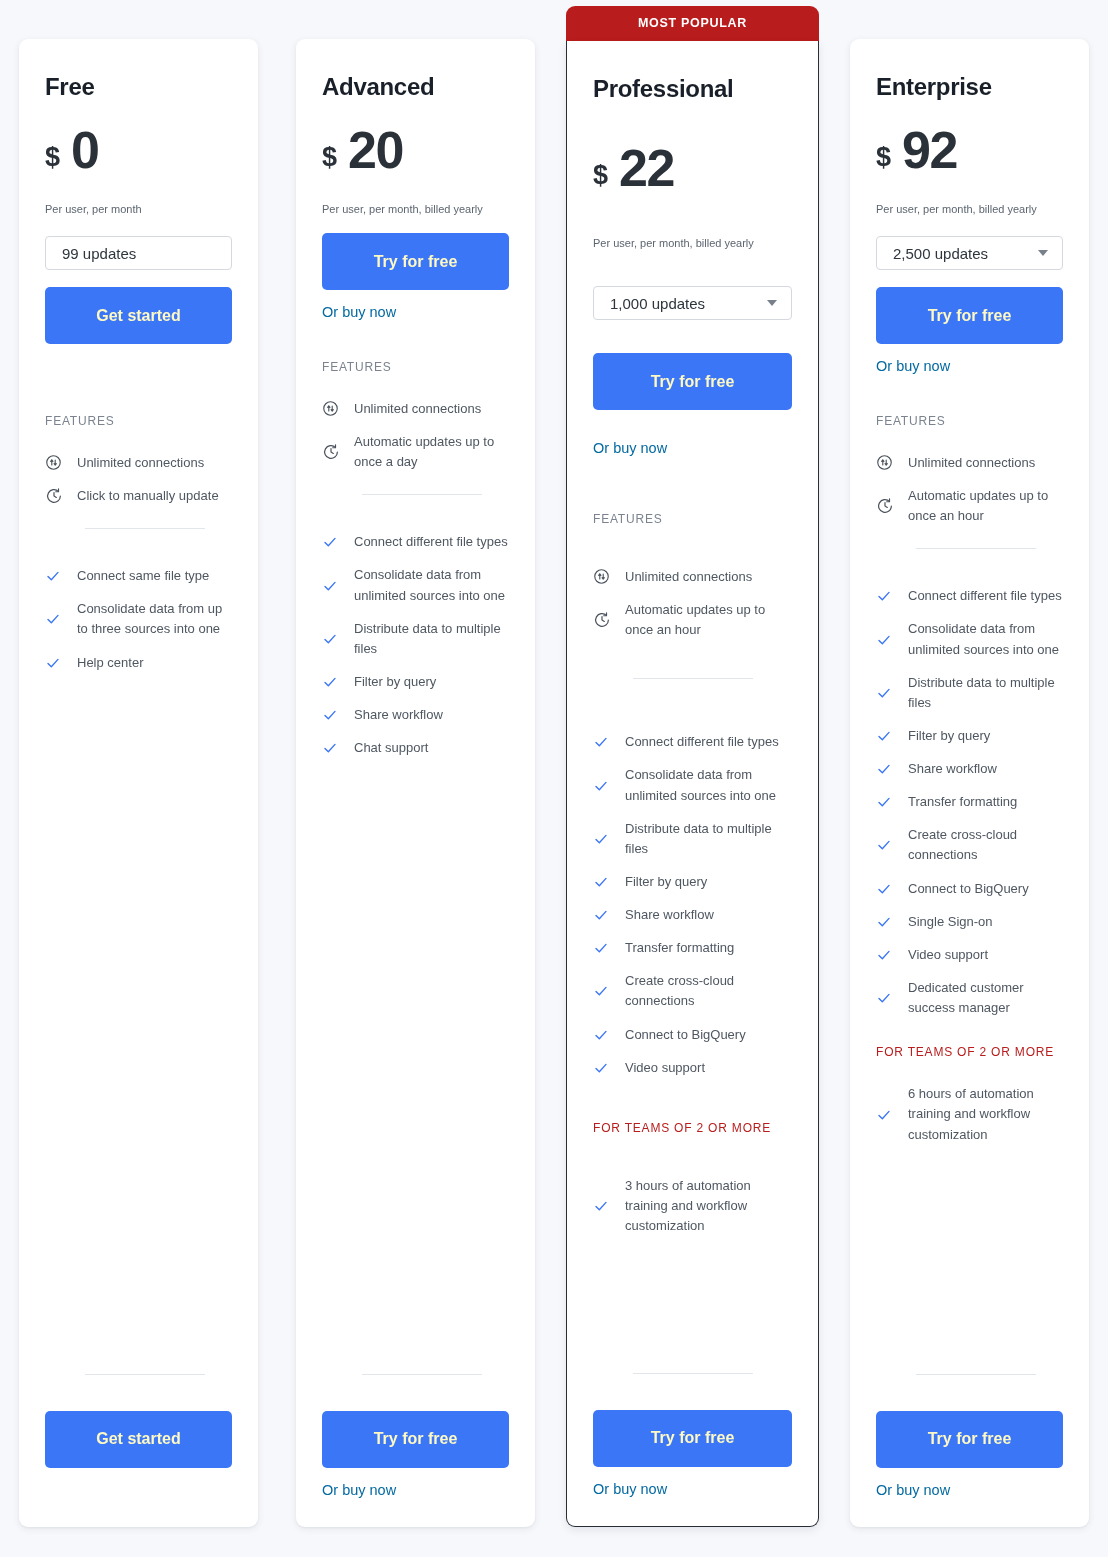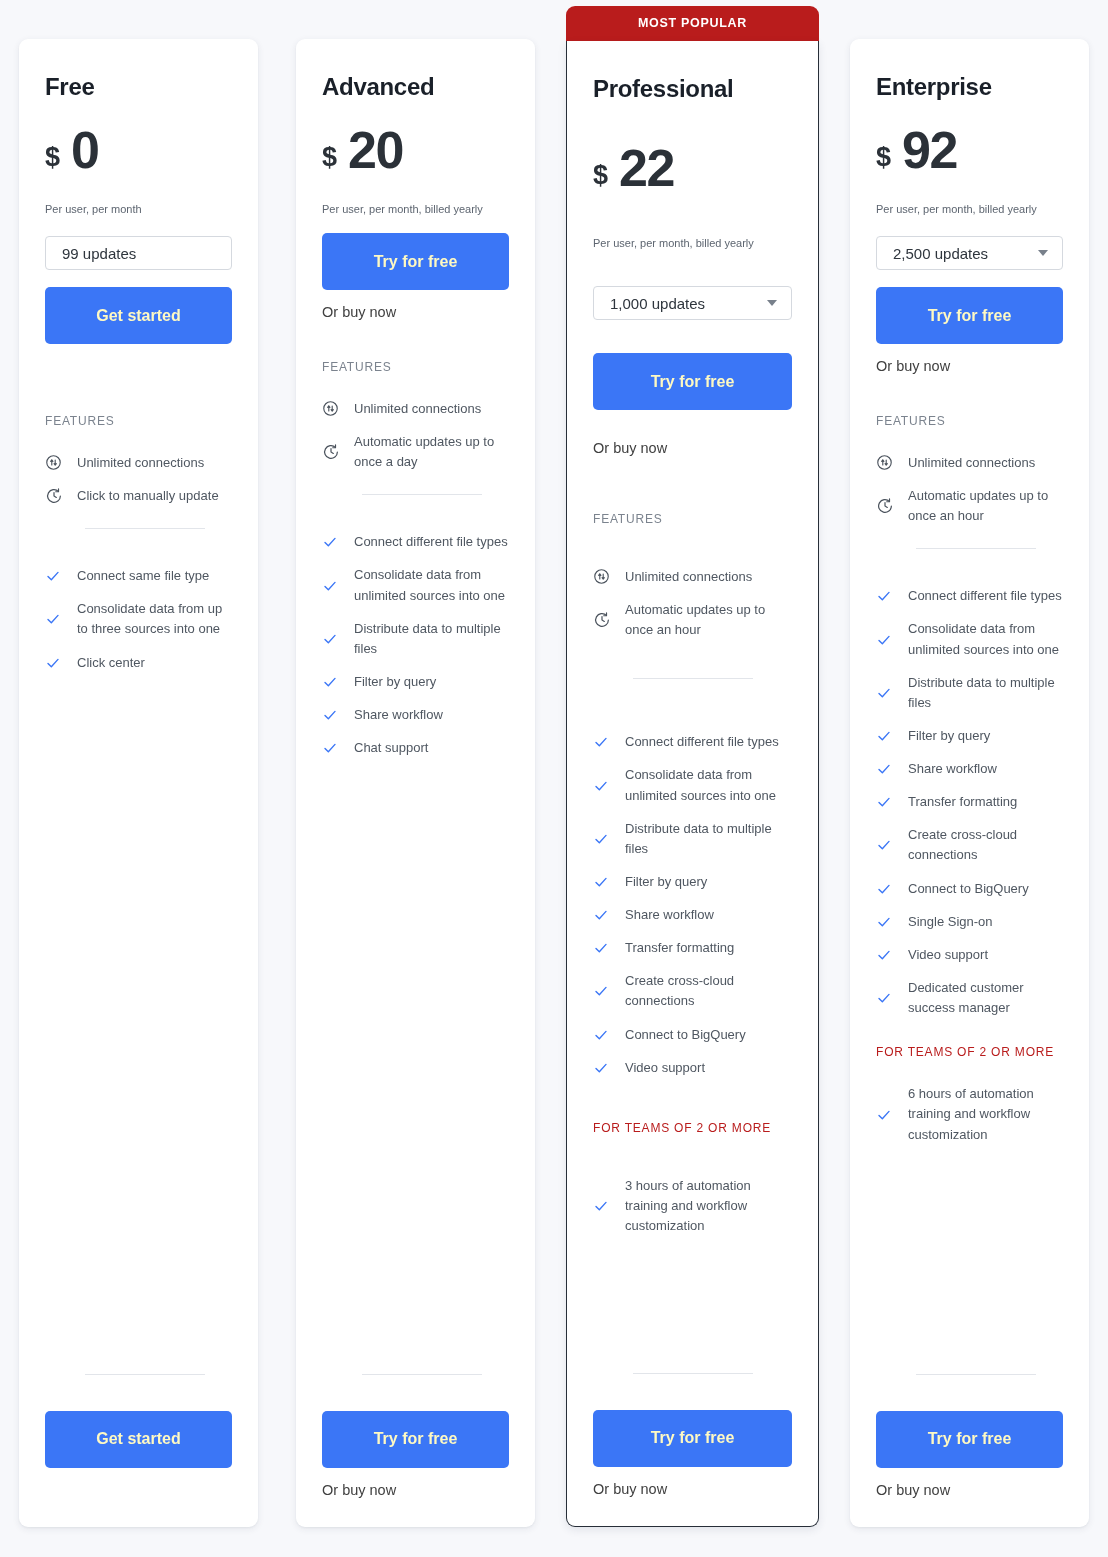--- a/index.html
+++ b/index.html
@@ -145,21 +145,21 @@
     justify-content: center;
     cursor: pointer;
     border: none;
     width: 100%;
     font-family: inherit;
   }
 
   .buy-link {
     margin-top: 15px;
     font-size: 14.5px;
-    color: #404040;
+    color: #0369a1;
     cursor: pointer;
     line-height: 1;
   }
 
   .buy-link.hidden { visibility: hidden; }
 
   .features-heading {
     margin-top: 40px;
     font-size: 12px;
     letter-spacing: 0.8px;
@@ -272,21 +272,21 @@
               </svg>
             </span>
             <span class="feat-text">Consolidate data from up to three sources into one</span>
           </div>
           <div class="feat-row">
             <span class="feat-icon check">
               <svg width="16" height="16" viewBox="0 0 24 24" fill="none" stroke="currentColor" stroke-width="2.1">
                 <path d="M4.5 12.6l5 5 10-11" stroke-linecap="round" stroke-linejoin="round"></path>
               </svg>
             </span>
-            <span class="feat-text">Click center</span>
+            <span class="feat-text">Help center</span>
           </div>
         </div>
         <div class="spacer"></div>
         <div class="card-footer">
           <div class="bottom-divider"></div>
           <button class="cta-button" style="margin-top:0">Get started</button>
           <div class="buy-link hidden">Or buy now</div>
         </div>
       </div>
     </div>

